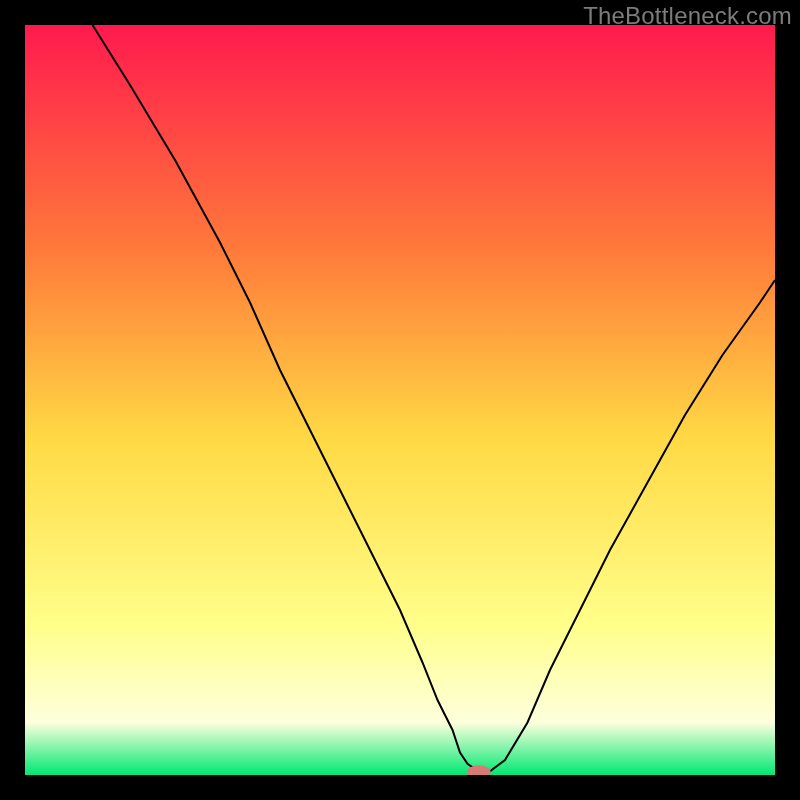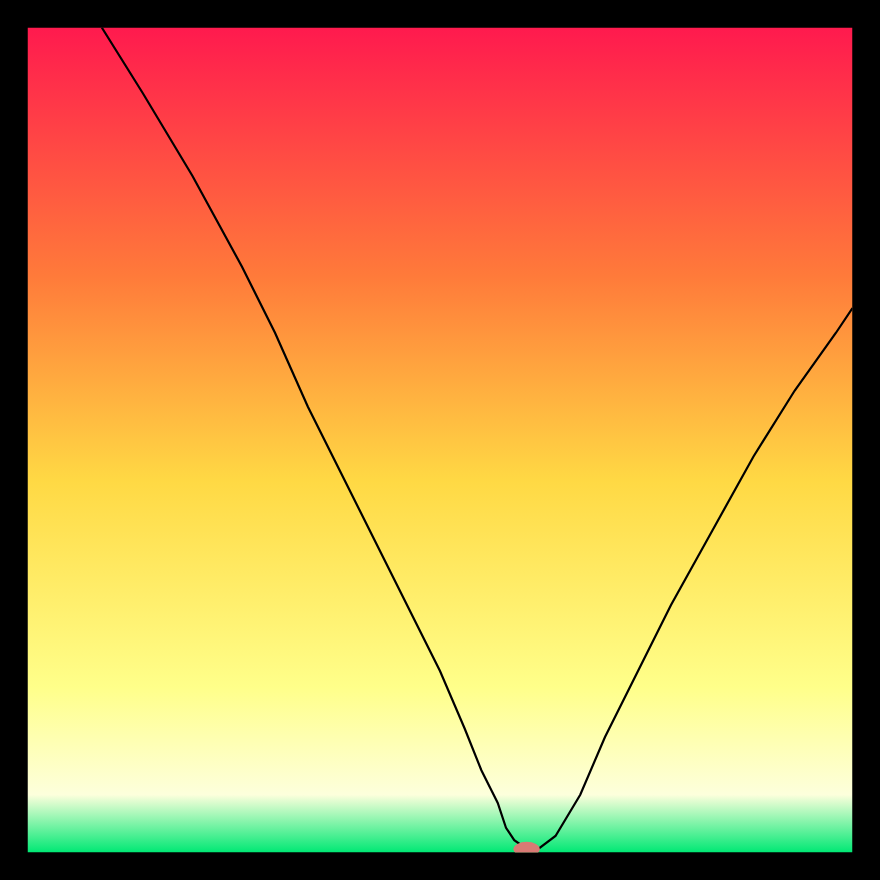--- a/index.html
+++ b/index.html
@@ -53,13 +53,14 @@
       </linearGradient>
     </defs>
 
     <rect x="0" y="0" width="100" height="100" fill="url(#bg-grad)"></rect>
 
     <path id="curve-path" fill="none" stroke="#000000" stroke-width="2" vector-effect="non-scaling-stroke" d="M9.00 0.00 L14.00 8.00 L20.00 18.00 L26.00 29.00 L30.00 37.00 L34.00 46.00 L38.00 54.00 L42.00 62.00 L46.00 70.00 L50.00 78.00 L53.00 85.00 L55.00 90.00 L57.00 94.00 L58.00 97.00 L59.00 98.50 L60.00 99.20 L61.00 99.50 L62.00 99.50 L64.00 98.00 L67.00 93.00 L70.00 86.00 L74.00 78.00 L78.00 70.00 L83.00 61.00 L88.00 52.00 L93.00 44.00 L98.00 37.00 L100.00 34.00"></path>
 
     <ellipse id="marker" fill="#d97a74" cx="60.5" cy="99.6" rx="1.6" ry="0.9"></ellipse>
   </svg>
 
+  <div class="watermark">TheBottleneck.com</div>
 </div>
 
 </body></html>

